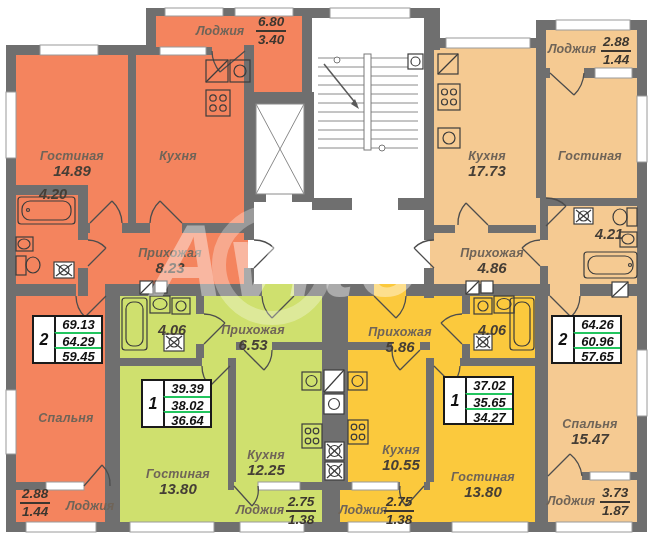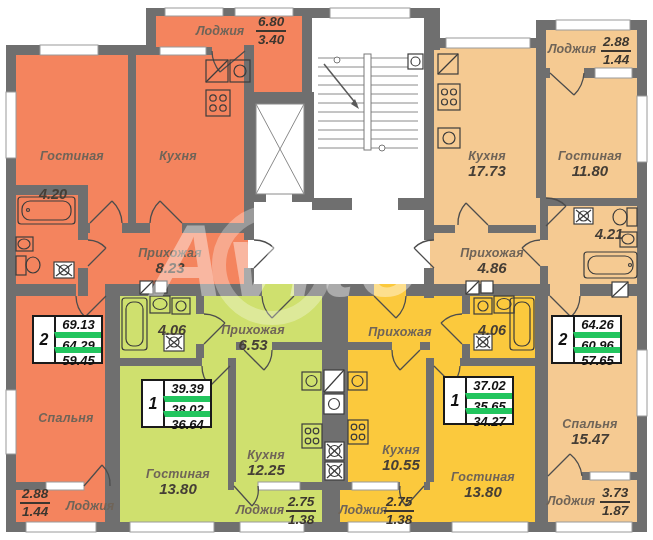--- a/index.html
+++ b/index.html
@@ -13,21 +13,21 @@
   .lbl .ar{display:block;font-size:15px;font-weight:700;color:#453e36;}
   .num{position:absolute;font-style:italic;font-weight:700;font-size:14.5px;color:#453e36;text-align:center;pointer-events:none;}
   .loglbl{position:absolute;font-style:italic;font-weight:600;font-size:12.5px;color:#6f6458;pointer-events:none;}
   .frac{position:absolute;font-style:italic;font-weight:700;font-size:13.5px;color:#3c362f;text-align:right;line-height:1.15;pointer-events:none;}
   .frac .top{display:block;border-bottom:2px solid #3c362f;padding:0 2px;}
   .frac .bot{display:block;padding:0 2px;}
   .aptbox{position:absolute;background:#fff;border:2px solid #1a1a1a;display:grid;
     grid-template-columns:20px 47px;grid-template-rows:repeat(3,15px);pointer-events:none;}
   .aptbox .cnt{grid-row:1/4;display:flex;align-items:center;justify-content:center;
     font-weight:700;font-style:italic;font-size:16px;color:#111;}
-  .aptbox .val{border-left:2px solid #1a1a1a;border-top:6px solid #22c55e;
+  .aptbox .val{border-left:2px solid #1a1a1a;border-top:2px solid #22c55e;
     font-weight:700;font-style:italic;font-size:13px;color:#111;text-align:center;line-height:15px;}
   .aptbox .val.first{border-top:none;}
   .wm{position:absolute;left:150px;top:186px;width:420px;font-size:102px;font-weight:700;font-style:italic;
     color:rgba(255,255,255,0.42);letter-spacing:4px;pointer-events:none;user-select:none;margin-top:17px;}
   .wmc{position:absolute;border-radius:50%;border:14px solid rgba(255,255,255,0.30);pointer-events:none;}
 </style>
 </head>
 <body>
 
 <div id="plan">
@@ -315,20 +315,21 @@
           <line x1="466" y1="294" x2="479" y2="281"></line>
       <rect x="481" y="281" width="12" height="12"></rect>
       <rect x="612" y="282" width="16" height="15"></rect>
           <line x1="612" y1="297" x2="628" y2="282"></line>
     </g>
   </g>
 </svg>
 
 <div class="lbl" style="left:18px;top:134px;width:108px">
   <span class="nm">Гостиная</span>
+  <span class="ar">14.89</span>
 </div>
 <div class="lbl" style="left:133px;top:134px;width:90px">
   <span class="nm">Кухня</span>
 </div>
 <div class="loglbl" style="left:196px;top:24px">Лоджия</div>
 <div class="frac" style="left:256px;top:14px">
   <span class="top">6.80</span>
   <span class="bot">3.40</span>
 </div>
 <div class="lbl" style="left:122px;top:231px;width:96px">
@@ -350,21 +351,20 @@
   <span class="bot">1.44</span>
 </div>
 <div class="loglbl" style="left:66px;top:499px">Лоджия</div>
 
 <div class="lbl" style="left:440px;top:134px;width:94px">
   <span class="nm">Кухня</span>
   <span class="ar">17.73</span>
 </div>
 <div class="lbl" style="left:542px;top:134px;width:96px">
   <span class="nm">Гостиная</span>
-  <span class="ar">11.80</span>
 </div>
 <div class="loglbl" style="left:548px;top:42px">Лоджия</div>
 <div class="frac" style="left:601px;top:34px">
   <span class="top">2.88</span>
   <span class="bot">1.44</span>
 </div>
 <div class="lbl" style="left:444px;top:231px;width:96px">
   <span class="nm">Прихожая</span>
   <span class="ar">4.86</span>
 </div>
@@ -405,20 +405,21 @@
   <span class="ar">12.25</span>
 </div>
 <div class="loglbl" style="left:236px;top:503px">Лоджия</div>
 <div class="frac" style="left:286px;top:494px">
   <span class="top">2.75</span>
   <span class="bot">1.38</span>
 </div>
 
 <div class="lbl" style="left:352px;top:310px;width:96px">
   <span class="nm">Прихожая</span>
+  <span class="ar">5.86</span>
 </div>
 <div class="num" style="left:466px;top:322px;width:52px">4.06</div>
 <div class="aptbox" style="left:443px;top:376px">
   <div class="cnt">1</div>
   <div class="val first">37.02</div>
   <div class="val">35.65</div>
   <div class="val">34.27</div>
 </div>
 <div class="lbl" style="left:353px;top:428px;width:96px">
   <span class="nm">Кухня</span>

